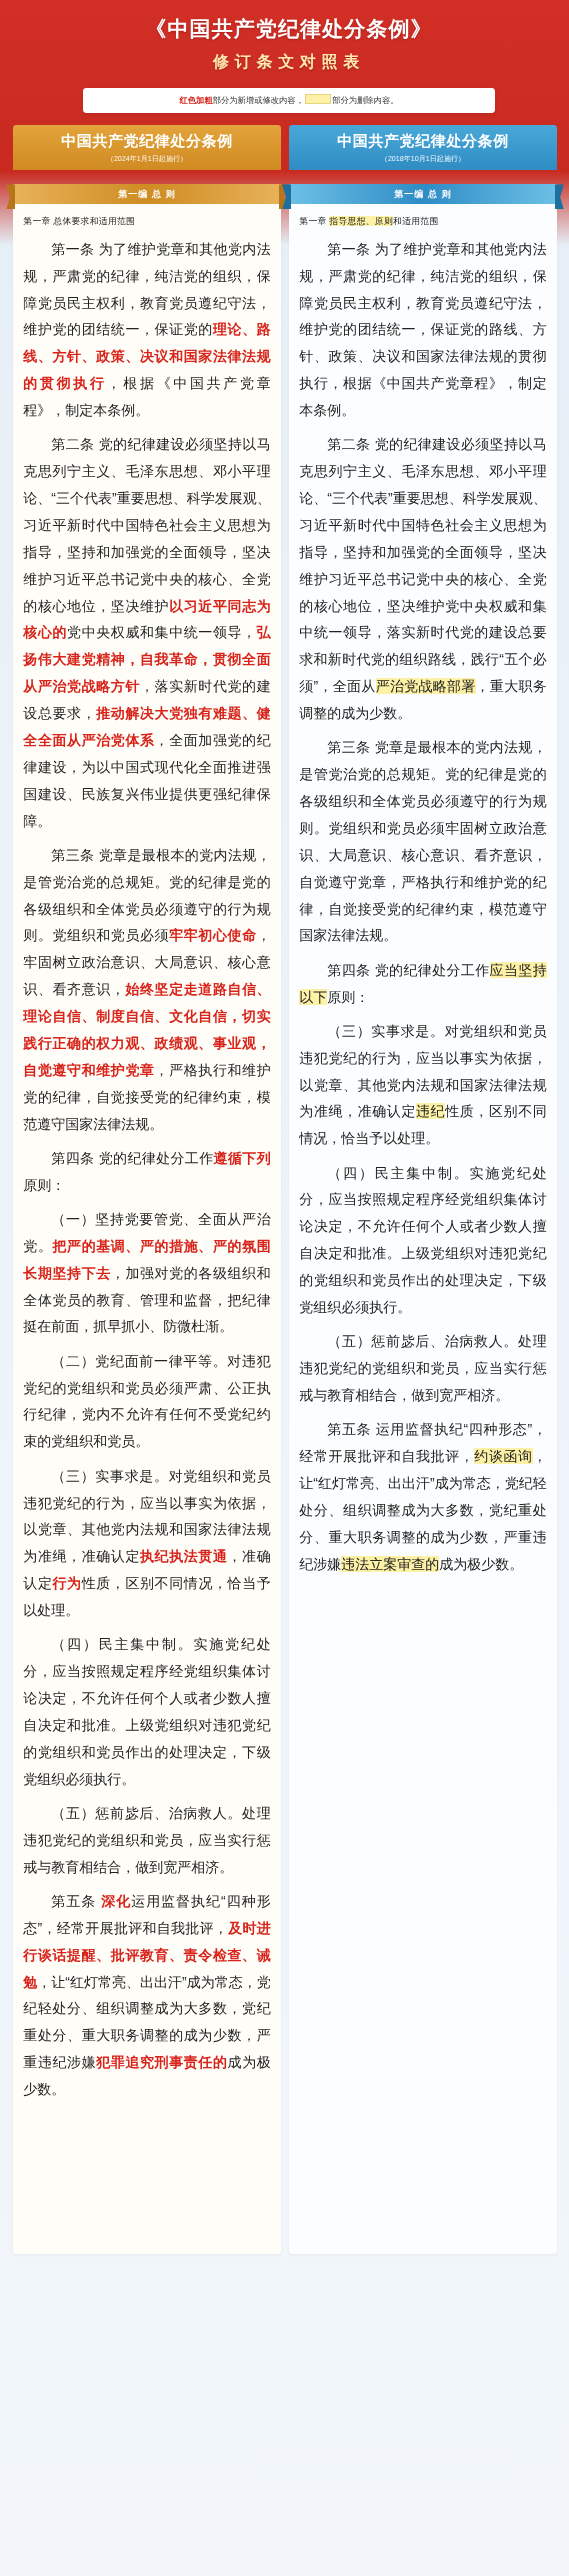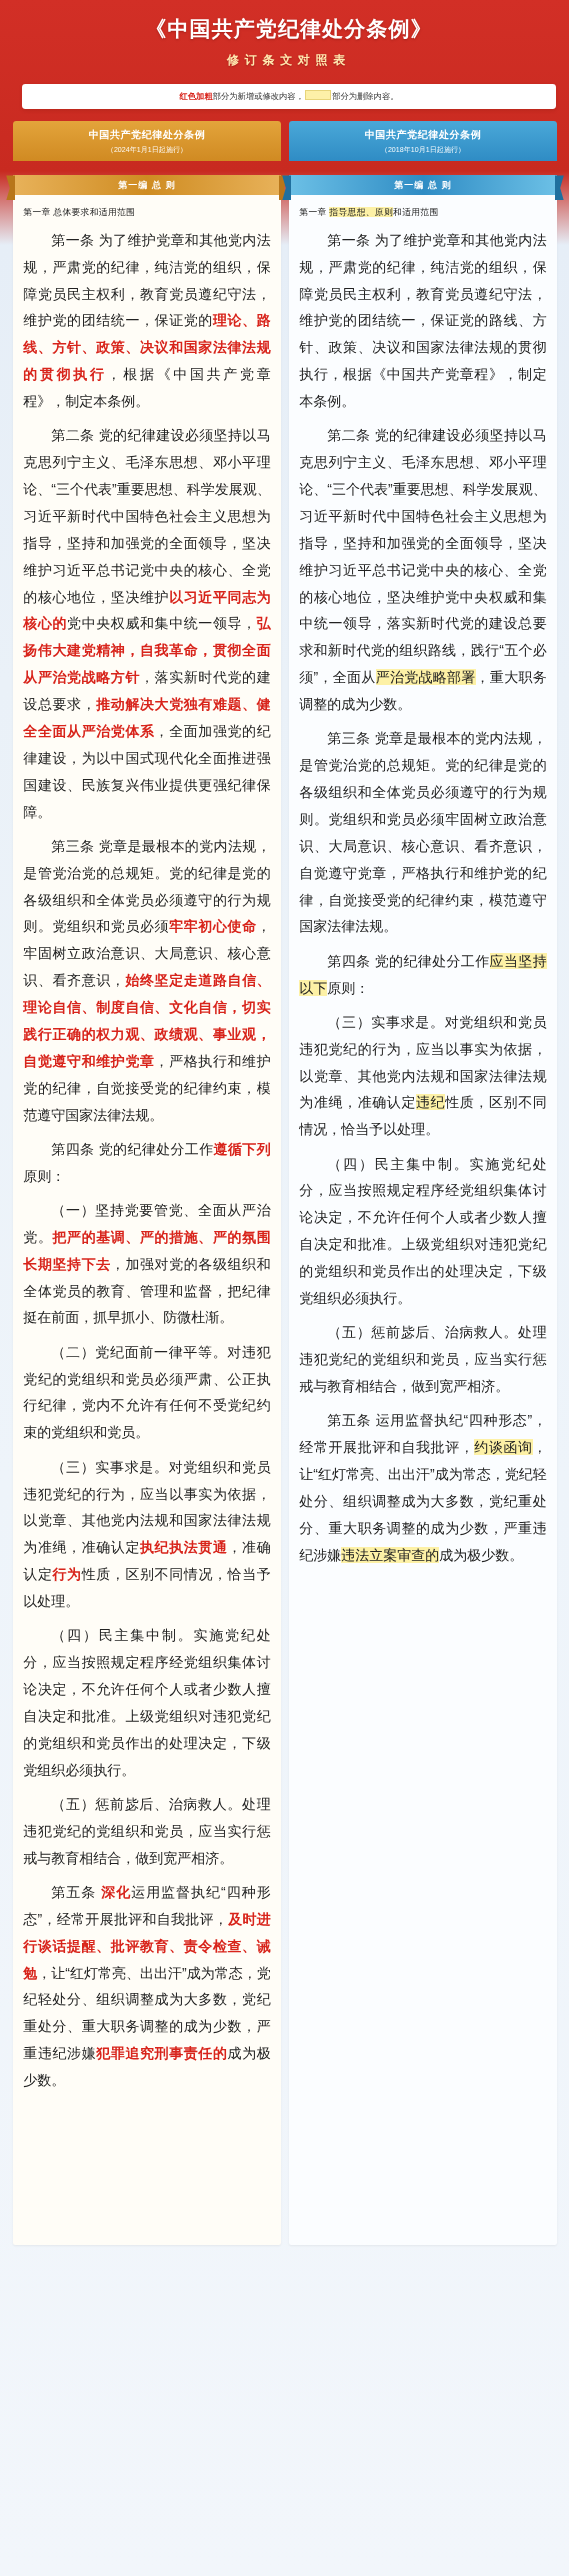--- a/index.html
+++ b/index.html
@@ -28,29 +28,29 @@
     font-family:"DejaVu Serif","Liberation Serif",serif;
     font-size:21px;
     font-weight:bold;
     color:#ffffff;
     letter-spacing:1.1px;
     text-shadow:0 1.1px 2.3px rgba(90,0,0,.35);
   }
   .title-sub{
     margin-top:9px;
     font-family:"DejaVu Serif","Liberation Serif",serif;
-    font-size:12px;
+    font-size:16px;
     font-weight:bold;
     color:#ffe9b0;
     letter-spacing:5.7px;
     text-shadow:0 1.1px 1.7px rgba(90,0,0,.35);
   }
   .legend{
     margin:15px auto 0 auto;
-    width:534px;
+    width:412px;
     background:#ffffff;
     border-radius:3.4px;
     padding:5.7px 0 6.3px 0;
     font-size:8.3px;
     color:#333;
     box-shadow:0 1.1px 3.4px rgba(120,20,10,.18);
     text-align:center;
     line-height:1.4;
   }
   .legend .red{color:#d8241b;font-weight:bold;}
@@ -74,21 +74,21 @@
   .col{width:268px;}
   
   .plate{
     border-radius:3.4px 3.4px 0 0;
     text-align:center;
     padding:6.8px 0 6.3px 0;
     color:#fff;
   }
   .plate.left{background:linear-gradient(180deg,#e3a43b,#d08a22);}
   .plate.right{background:linear-gradient(180deg,#4aa8d8,#2f8cc4);}
-  .plate .pt{font-size:10px;font-weight:bold;letter-spacing:0.6px;}
+  .plate .pt{font-size:15px;font-weight:bold;letter-spacing:0.6px;}
   .plate .ps{font-size:7.1px;margin-top:3.4px;opacity:.95;}
   
   .ribbon{
     position:relative;
     height:20px;
     display:flex;
     align-items:center;
     justify-content:center;
     color:#fff;
     font-size:9px;

